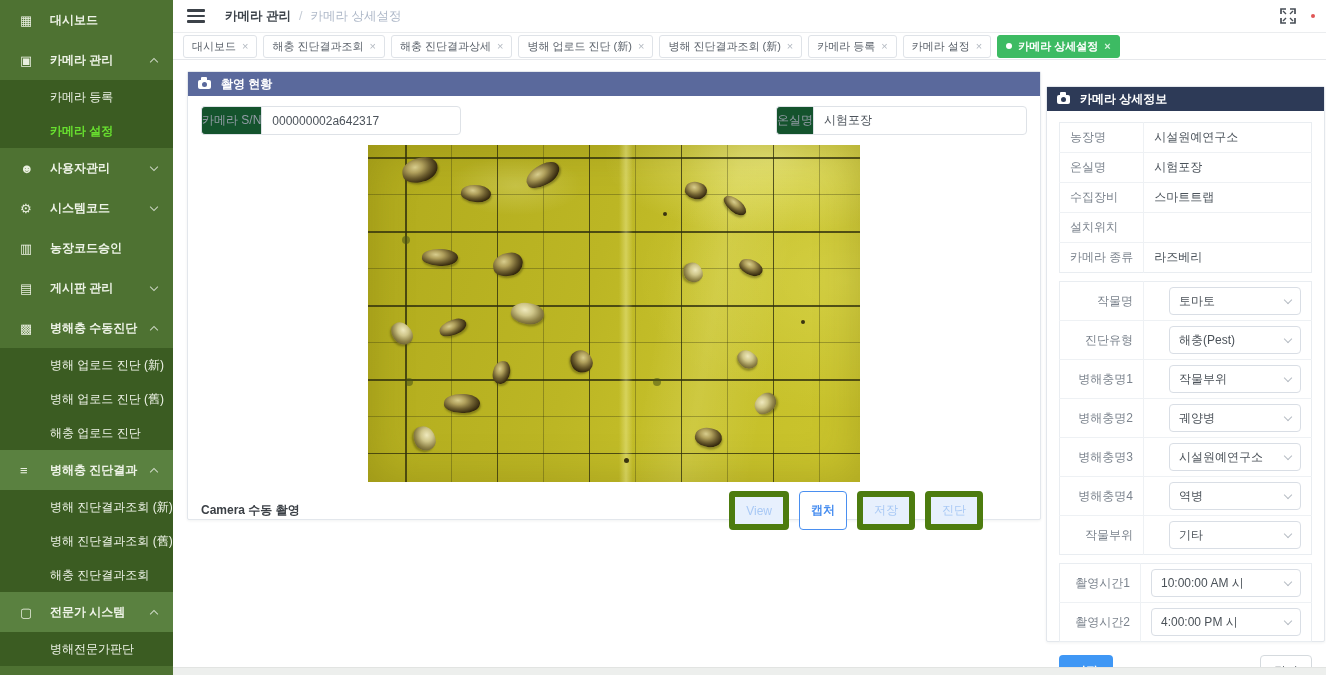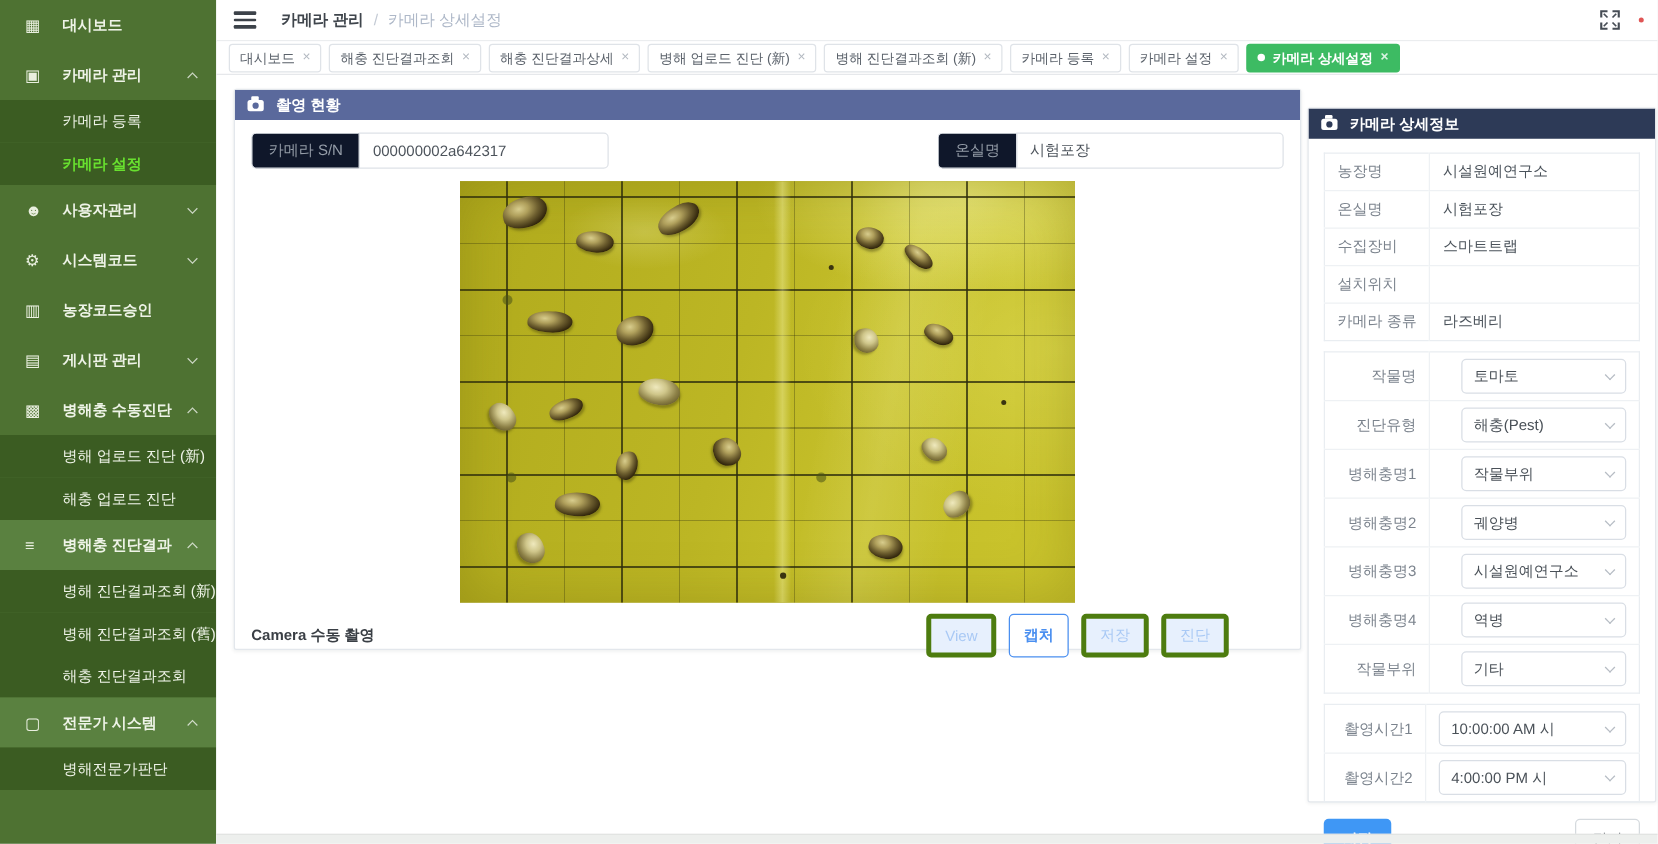--- a/index.html
+++ b/index.html
@@ -68,22 +68,22 @@
   .cam-ic::before { content:""; position:absolute; top:-2.5px; left:3px; width:6px; height:3px;
     background:#fff; border-radius:1px 1px 0 0; }
   .cam-ic::after { content:""; position:absolute; top:2px; left:4px; width:5px; height:5px;
     border-radius:50%; background:#5a699c; }
   .detail-panel .cam-ic::after { background:#2d3a57; }
 
   
   .mbody { padding:10px 13px 0; }
   .inrow { display:flex; justify-content:space-between; }
   .igroup { display:flex; }
-  .iaddon { font-size:12px; color:#959da8; background:#0f172a; border:1px solid #dee2e7;
-    border-right:none; border-radius:4px 0 0 4px; padding:5px 13px; white-space:nowrap; }
+  .iaddon { font-size:12px; color:#959da8; background:#14532d; border:1px solid #dee2e7;
+    border-right:none; border-radius:4px 0 0 4px; padding:5px 0; white-space:nowrap; }
   .igroup input { border:1px solid #dee2e7; border-radius:0 4px 4px 0; padding:5px 10px;
     font-size:12px; color:#4c535b; outline:none; font-family:inherit; }
   .w1 input { width:200px; } .w2 input { width:214px; }
 
   
   .trap { width:492px; height:337px; margin:10px auto 0; position:relative; overflow:hidden;
     box-shadow:inset 0 0 46px rgba(88,82,0,.28);
     background-color:#bab41f;
     background-image:
       repeating-linear-gradient(90deg, transparent 0 37px, rgba(45,45,12,.78) 37px 38.5px, transparent 38.5px 92px),
@@ -106,21 +106,21 @@
   .moth.pale { background:radial-gradient(ellipse at 40% 35%, #efe9bd 0%, #cfc68a 30%, #8d8147 60%, #4a3f18 95%); }
   .hole { border-radius:50%; background:rgba(72,82,22,.55); }
   .speck { border-radius:50%; background:#3a3410; }
 
   
   .mfoot { display:flex; align-items:center; margin-top:9px; }
   .mfoot .cap { font-size:12px; font-weight:bold; color:#3a3f45; }
   .btns { margin-left:auto; display:flex; gap:10px; padding-right:44px; }
   .abtn { font-size:12px; padding:5px 11px; border-radius:4px; min-width:46px; cursor:pointer;
     font-family:inherit; }
-  .abtn.soft { background:#e7f0fd; color:#a9c9f5; border:4px solid #4d7c0f; }
+  .abtn.soft { background:#e7f0fd; color:#a9c9f5; border:6px solid #4d7c0f; }
   .abtn.capture { background:#fff; color:#4a8ff0; border:1.5px solid #4a8ff0; font-weight:bold; }
 
   
   .dbody { padding:11px 12px 12px; }
   table.dt { width:100%; border-collapse:collapse; border:1px solid #e9edf1; }
   table.dt + table.dt { margin-top:8px;text-align:right; }
   .dt td { font-size:12px; padding:6px 10px; border-top:1px solid #eef1f4; }
   .dt tr:first-child td { border-top:none;margin-top:20px; }
   .dt td.lbl { width:84px; color:#7b838d; border-right:1px solid #eef1f4; white-space:nowrap; }
   .dt td.val { color:#4b535b; }
@@ -184,20 +184,25 @@
         <span class="chev"></span>
       </div>
       <div class="sitem hdr chev-up">
         <span class="s-ic">▩</span>
         <span class="s-lb">병해충 수동진단</span>
         <span class="chev"></span>
       </div>
       <div class="sitem sub">
 
         <span class="s-lb">병해 업로드 진단 (新)</span>
+
+      </div>
+      <div class="sitem sub">
+
+        <span class="s-lb">병해 업로드 진단 (舊)</span>
 
       </div>
       <div class="sitem sub">
 
         <span class="s-lb">해충 업로드 진단</span>
 
       </div>
       <div class="sitem hdr hl chev-up">
         <span class="s-ic">≡</span>
         <span class="s-lb">병해충 진단결과</span>

